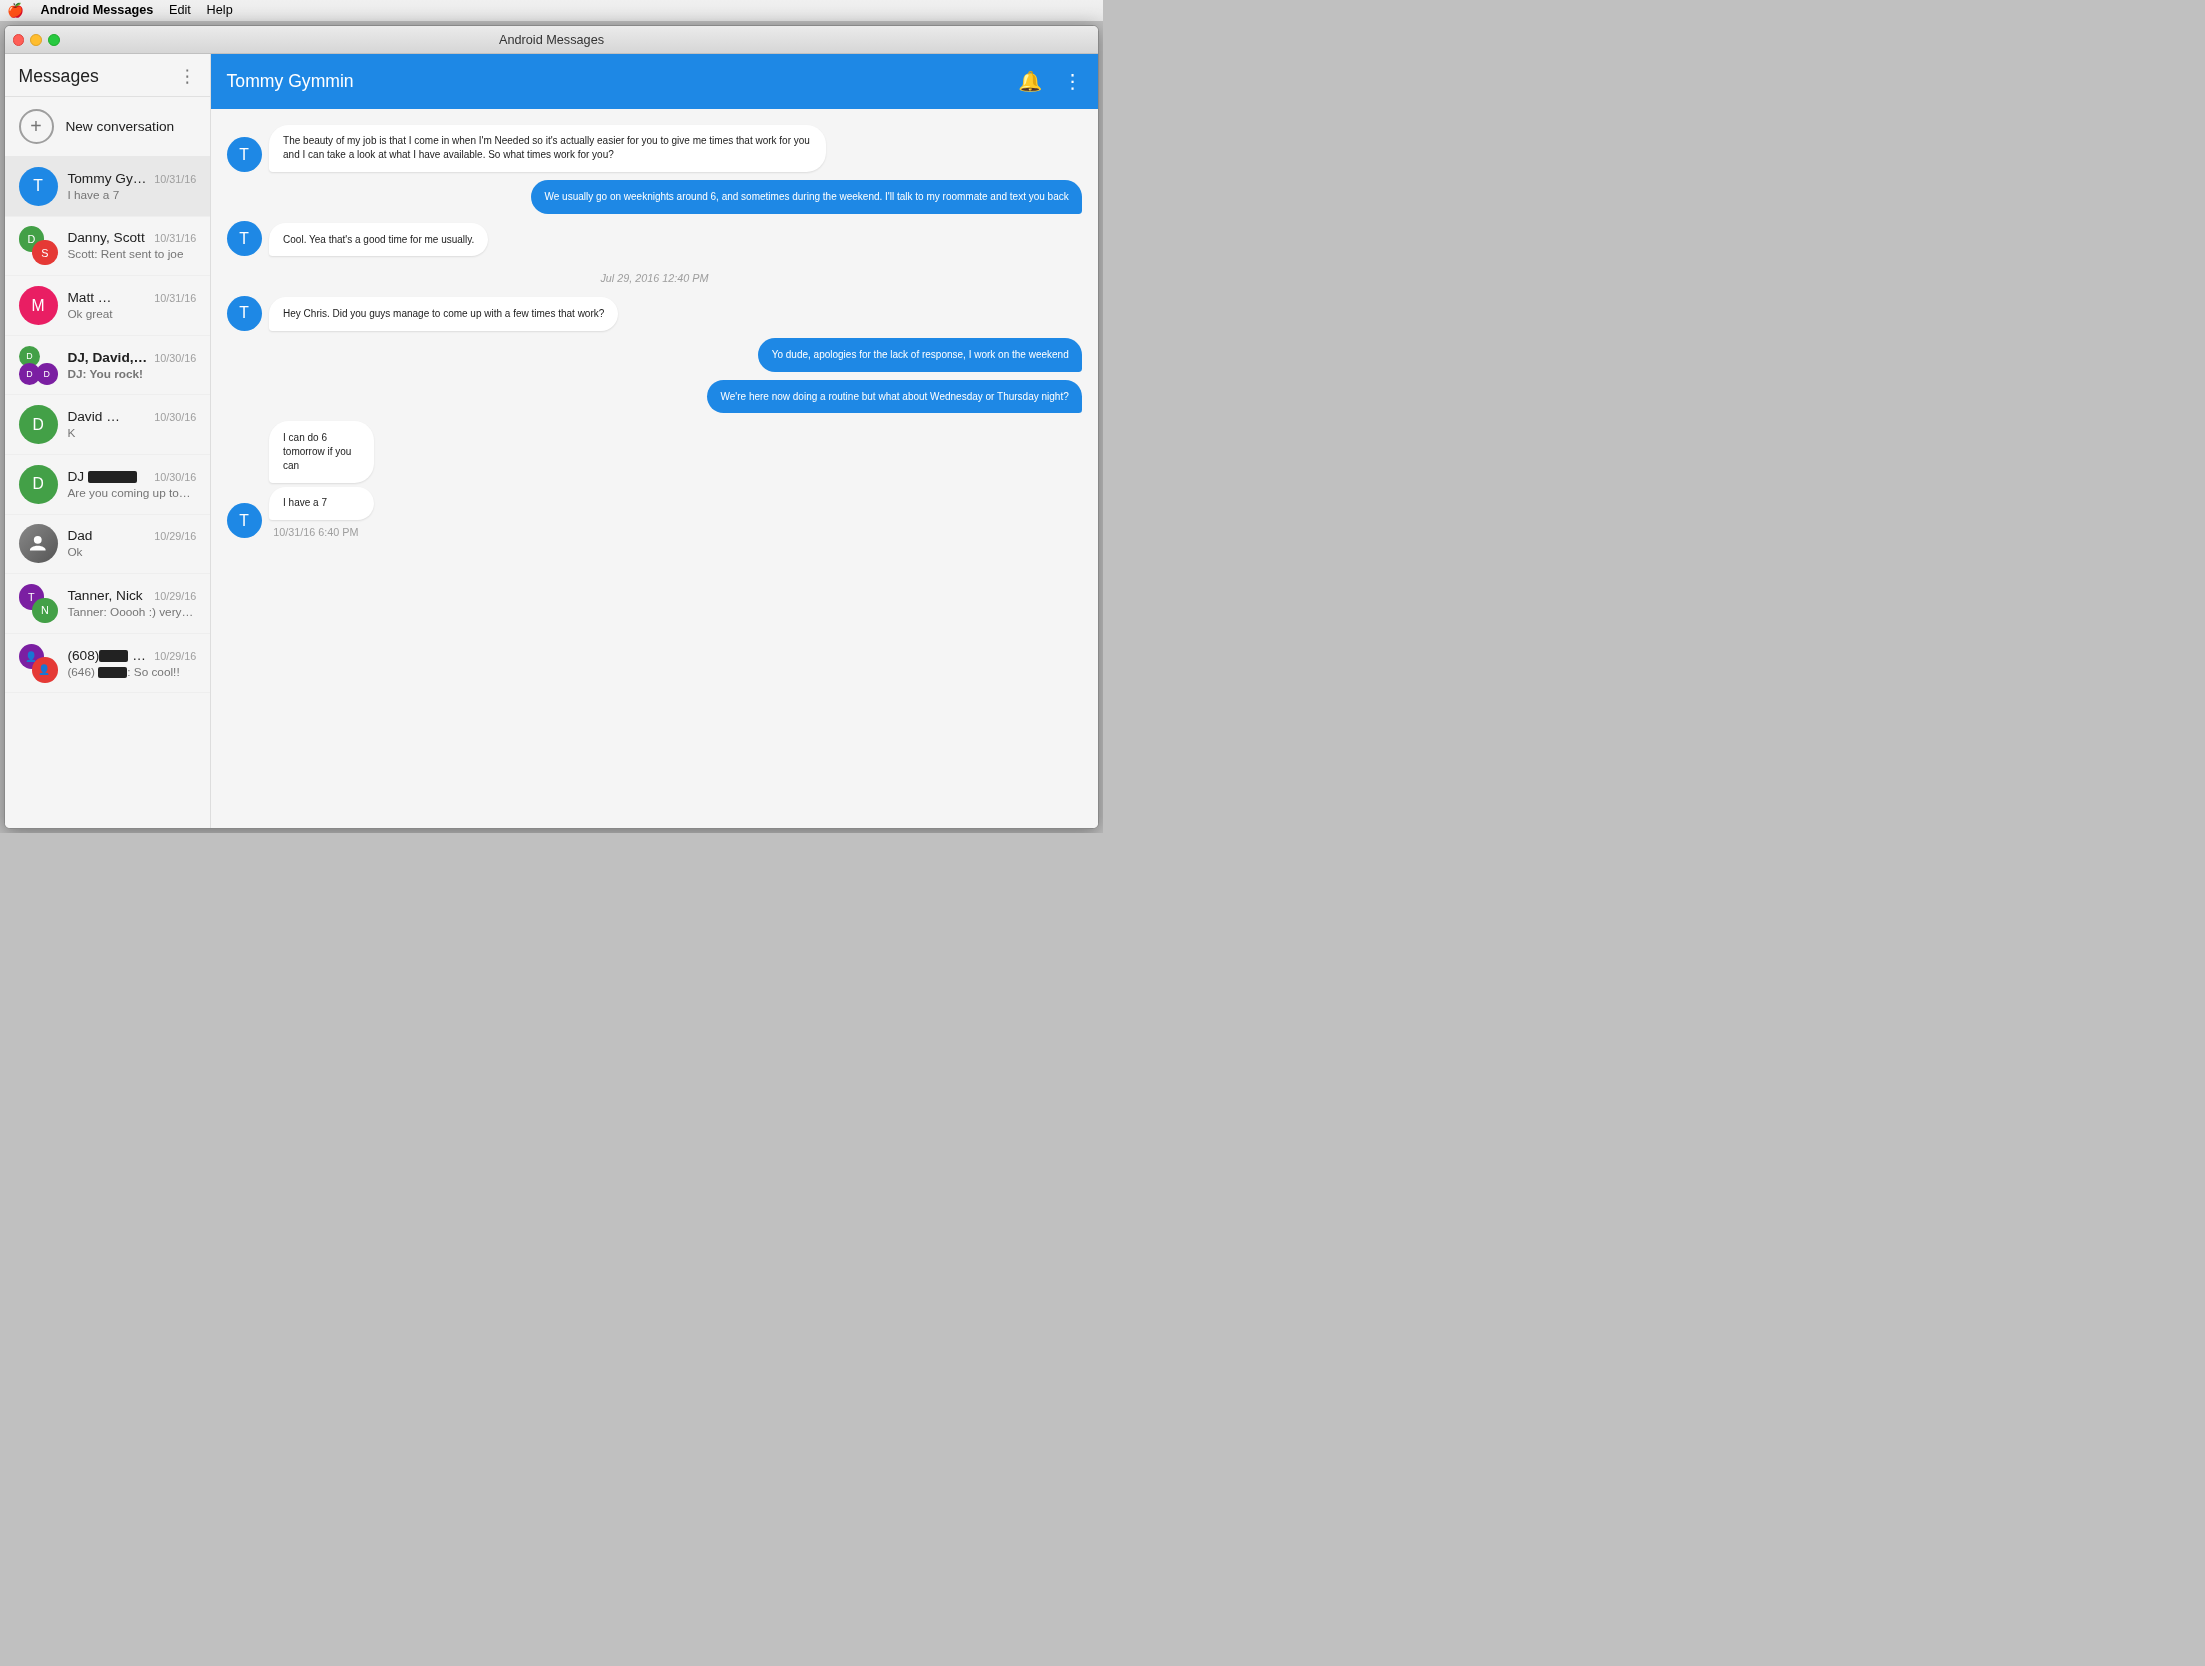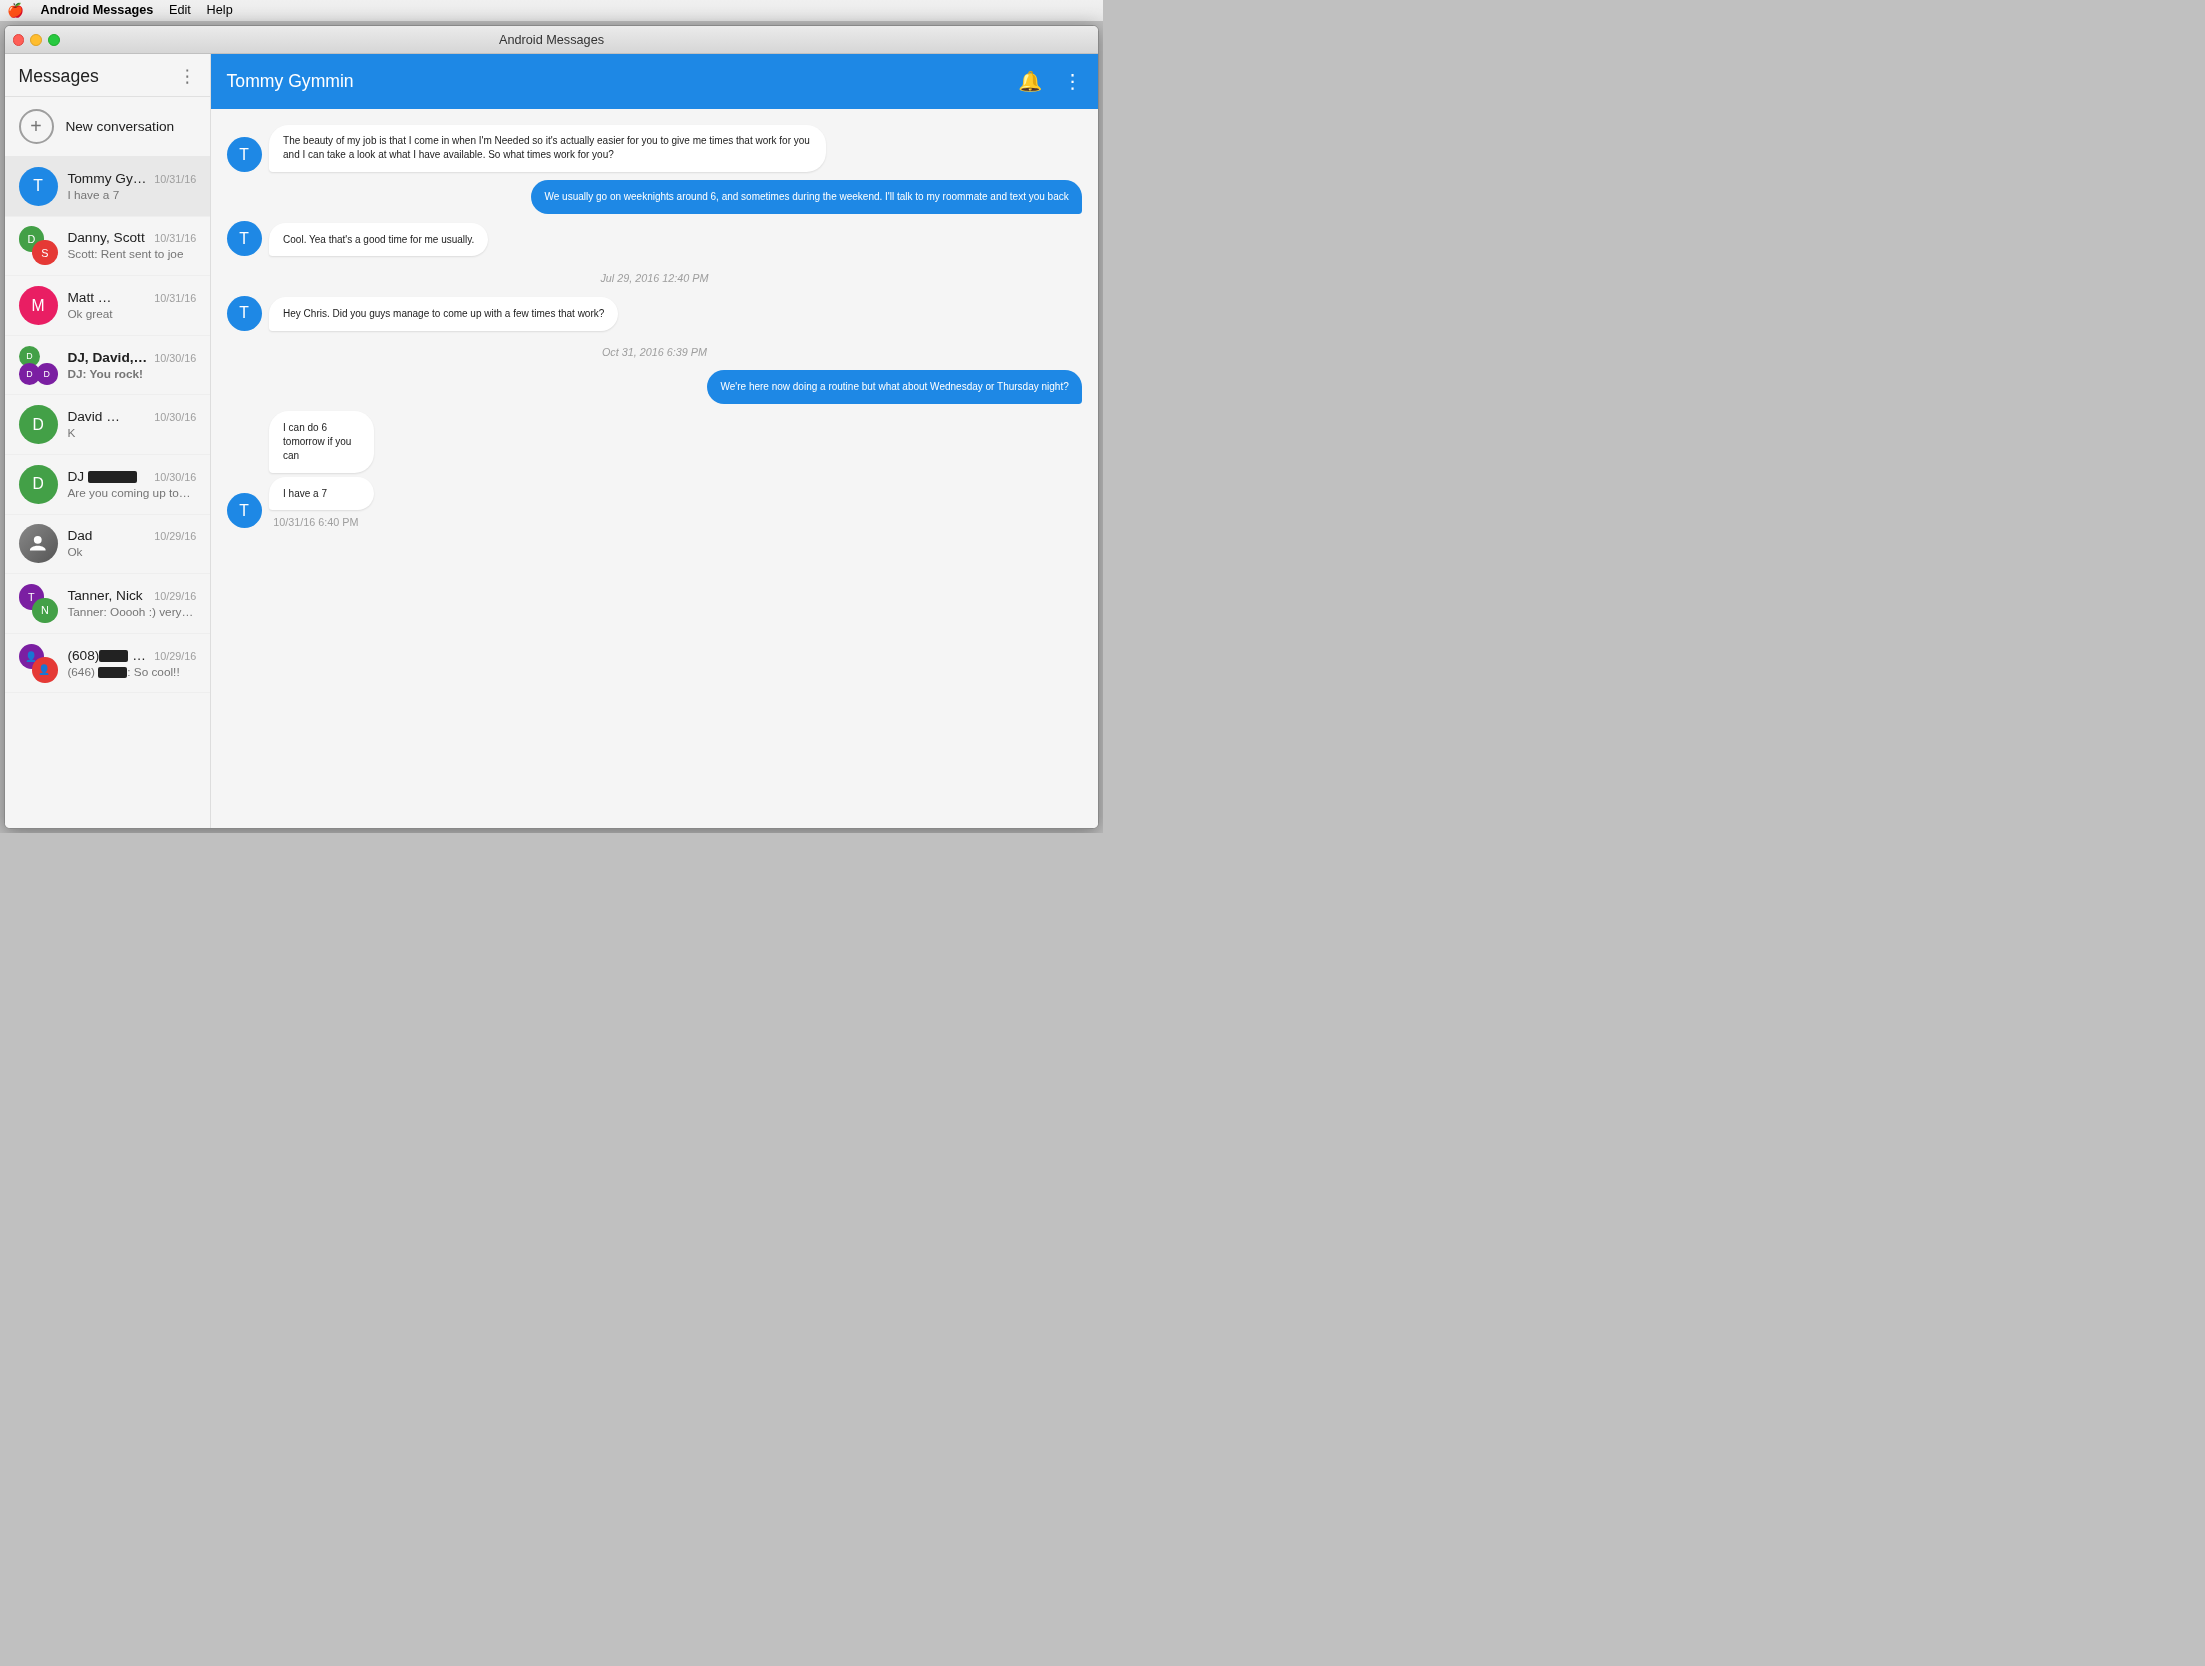--- a/index.html
+++ b/index.html
@@ -597,22 +597,24 @@
           <div class="bubble received">Cool. Yea that's a good time for me usually.</div>
         </div>
 
         <div class="timestamp">Jul 29, 2016 12:40 PM</div>
 
         <div class="message-row received">
           <div class="msg-avatar">T</div>
           <div class="bubble received">Hey Chris. Did you guys manage to come up with a few times that work?</div>
         </div>
 
-        <div class="timestamp">Oct 31, 2016 6:39 PM</div>
-
+
+        <div class="message-row sent">
+          <div class="bubble sent">Yo dude, apologies for the lack of response, I work on the weekend</div>
+        </div>
 
         <div class="message-row sent">
           <div class="bubble sent">We're here now doing a routine but what about Wednesday or Thursday night?</div>
         </div>
 
         <div class="message-row received" style="align-items:flex-end;">
           <div class="msg-avatar">T</div>
           <div style="display:flex;flex-direction:column;gap:3.9px;">
             <div class="bubble received">I can do 6 tomorrow if you can</div>
             <div class="bubble received">I have a 7</div>

